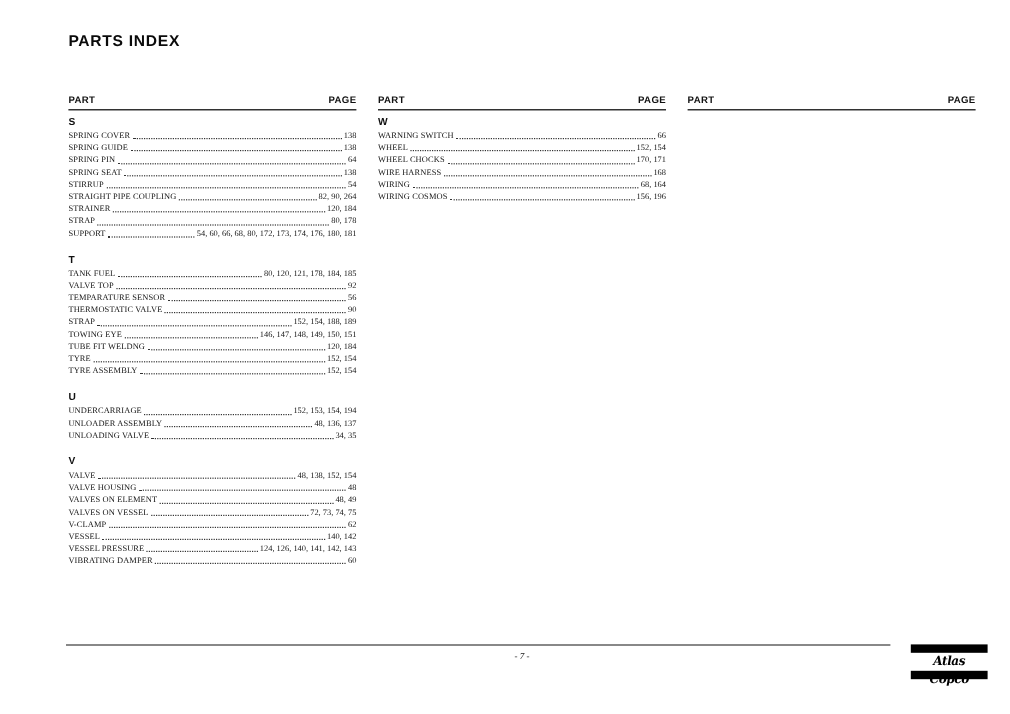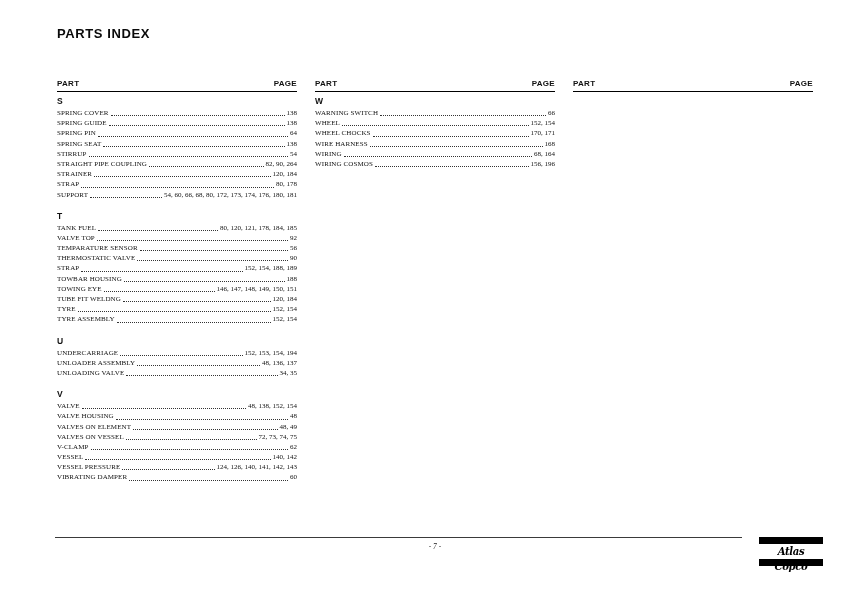--- a/index.html
+++ b/index.html
@@ -151,25 +151,20 @@
             <span class="part-name">THERMOSTATIC VALVE</span>
             <span class="dot-leader"></span>
             <span class="page-numbers">90</span>
           </div>
           <div class="index-entry">
             <span class="part-name">STRAP</span>
             <span class="dot-leader"></span>
             <span class="page-numbers">152, 154, 188, 189</span>
           </div>
           <div class="index-entry">
-            <span class="part-name">TOWBAR HOUSING</span>
-            <span class="dot-leader"></span>
-            <span class="page-numbers">188</span>
-          </div>
-          <div class="index-entry">
             <span class="part-name">TOWING EYE</span>
             <span class="dot-leader"></span>
             <span class="page-numbers">146, 147, 148, 149, 150, 151</span>
           </div>
           <div class="index-entry">
             <span class="part-name">TUBE FIT WELDNG</span>
             <span class="dot-leader"></span>
             <span class="page-numbers">120, 184</span>
           </div>
           <div class="index-entry">

